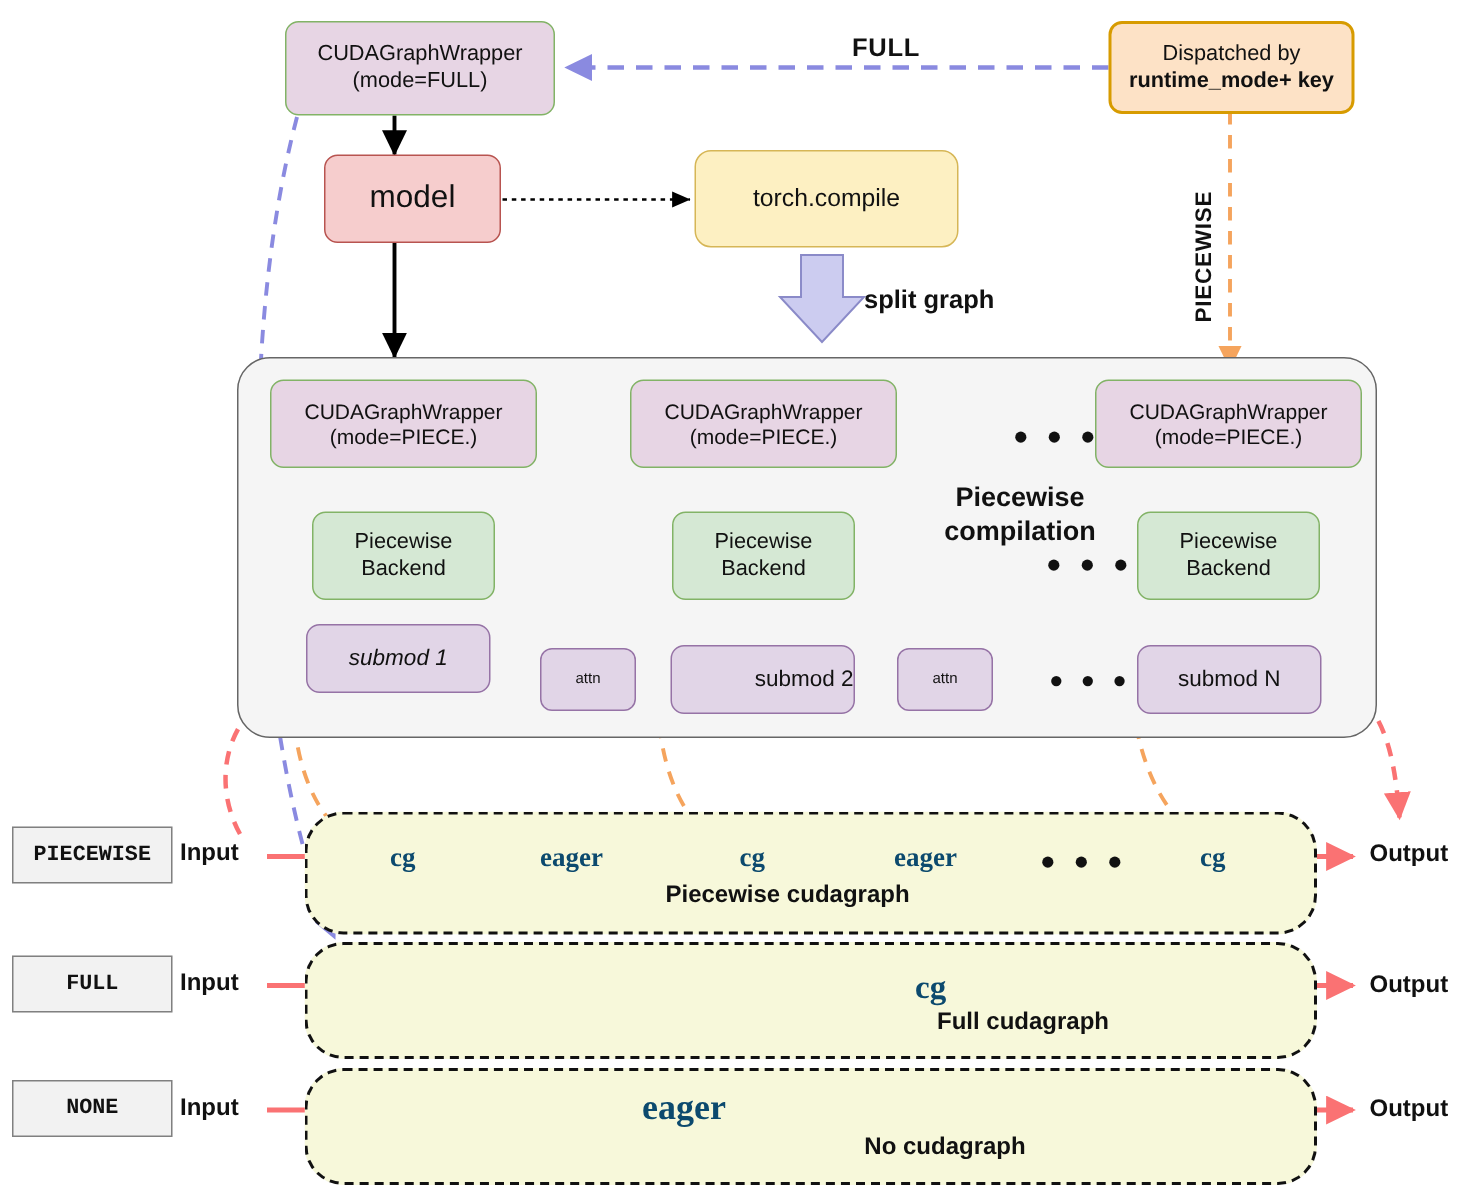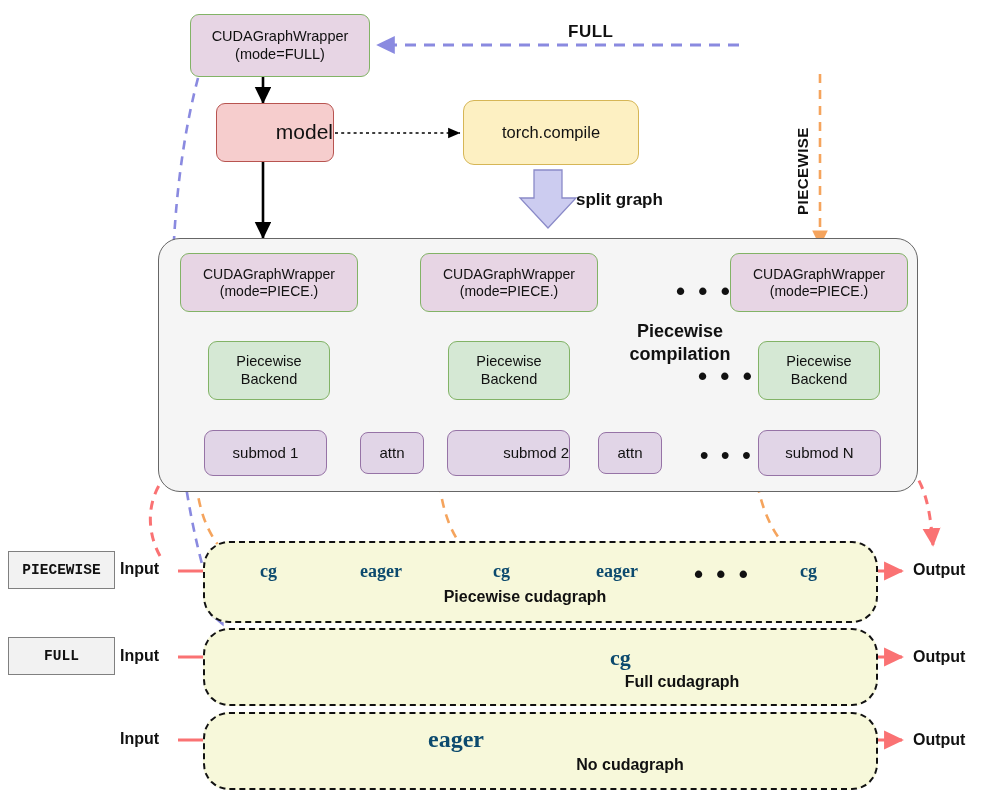--- a/index.html
+++ b/index.html
@@ -16,21 +16,21 @@
        font-size:21px;color:#111;}
   .tcompile{background:#fdf0c2;border:1.6px solid #d6b656;border-radius:11px;
        font-size:16.5px;color:#111;}
   .dispatch{background:#fde2c6;border:2.6px solid #d79b00;border-radius:9px;
        font-size:14.5px;color:#111;line-height:1.25;}
   .pbackend{background:#d5e8d4;border:1.6px solid #82b366;border-radius:9px;
        font-size:14.5px;color:#111;}
   .submod{background:#e1d5e7;border:1.7px solid #9673a6;border-radius:9px;
        font-size:15px;color:#111;}
   .attn{background:#e1d5e7;border:1.7px solid #9673a6;border-radius:8px;
-       font-size:15px;color:#111;}
+       font-size:10px;color:#111;}
   .pwbox{position:absolute;background:#f5f5f5;border:1.9px solid #666666;
        border-radius:22px;box-sizing:border-box;}
   .lane{position:absolute;background:#f7f8da;border:2px dashed #111;
        border-radius:26px;box-sizing:border-box;}
   .modechip{position:absolute;background:#f2f2f2;border:1.8px solid #808080;
        box-sizing:border-box;display:flex;align-items:center;justify-content:center;
        font-family:"Liberation Mono",monospace;font-weight:bold;font-size:14.5px;color:#111;}
   .txt{position:absolute;white-space:nowrap;}
   .b{font-weight:bold;color:#111;}
   .ioLbl{font-weight:bold;font-size:16px;color:#111;}
@@ -135,48 +135,54 @@
   <div class="dots" style="left:698px;top:363px;">• • •</div>
   <div class="reddots" style="left:700px;top:443px;">• • •</div>
 
   <div class="node cgw" style="left:190px;top:14px;width:180px;height:63px;">
     <div>
       <div>CUDAGraphWrapper</div>
       <div>(mode=FULL)</div>
     </div>
   </div>
 
-  <div class="node model" style="left:216px;top:103px;width:118px;height:59px;justify-content:flex-end;">
+  <div class="node model" style="left:216px;top:103px;width:118px;height:59px;">
     <span>model</span>
   </div>
 
   <div class="node tcompile" style="left:463px;top:100px;width:176px;height:65px;">
     <span>torch.compile</span>
   </div>
 
   <div class="txt b" style="left:576px;top:190px;font-size:17px;">split graph</div>
 
+  <div class="node dispatch" style="left:739px;top:14px;width:164px;height:62px;">
+    <div>
+      <div>Dispatched by</div>
+      <div class="b">runtime_mode+ key</div>
+    </div>
+  </div>
 
   <div class="txt b" style="left:568px;top:22px;font-size:17px;letter-spacing:0.5px;">FULL</div>
 
   <div class="vert" style="left:794px;top:215px;">PIECEWISE</div>
 
   <div class="node cgw-small" style="left:180px;top:253px;width:178px;height:59px;">
     <div>
       <div>CUDAGraphWrapper</div>
       <div>(mode=PIECE.)</div>
     </div>
   </div>
   <div class="node pbackend" style="left:208px;top:341px;width:122px;height:59px;">
     <div>
       <div>Piecewise</div>
       <div>Backend</div>
     </div>
   </div>
-  <div class="node submod" style="left:204px;top:430px;width:123px;height:46px;">
+  <div class="node submod" style="left:204px;top:416px;width:123px;height:46px;font-style:italic;">
     <span>submod 1</span>
   </div>
 
   <div class="node attn" style="left:360px;top:432px;width:64px;height:42px;">
     <span>attn</span>
   </div>
 
   <div class="node cgw-small" style="left:420px;top:253px;width:178px;height:59px;">
     <div>
       <div>CUDAGraphWrapper</div>
@@ -229,19 +235,22 @@
 
   <div class="modechip" style="left:8px;top:637px;width:107px;height:38px;">
     <span>FULL</span>
   </div>
   <div class="txt ioLbl" style="left:120px;top:647px;">Input</div>
   <div class="lane" style="left:203px;top:628px;width:675px;height:78px;"></div>
   <div class="txt redtxt" style="left:610px;top:645px;font-size:22px;">cg</div>
   <div class="txt lanename" style="left:660px;top:673px;transform:translateX(-50%);margin-left:22px;">Full cudagraph</div>
   <div class="txt ioLbl" style="left:913px;top:648px;">Output</div>
 
+  <div class="modechip" style="left:8px;top:720px;width:107px;height:38px;">
+    <span>NONE</span>
+  </div>
   <div class="txt ioLbl" style="left:120px;top:730px;">Input</div>
   <div class="lane" style="left:203px;top:712px;width:675px;height:78px;"></div>
   <div class="txt redtxt" style="left:428px;top:726px;font-size:24px;">eager</div>
   <div class="txt lanename" style="left:630px;top:756px;transform:translateX(-50%);">No cudagraph</div>
   <div class="txt ioLbl" style="left:913px;top:731px;">Output</div>
 
 </div>
 
 </body></html>

